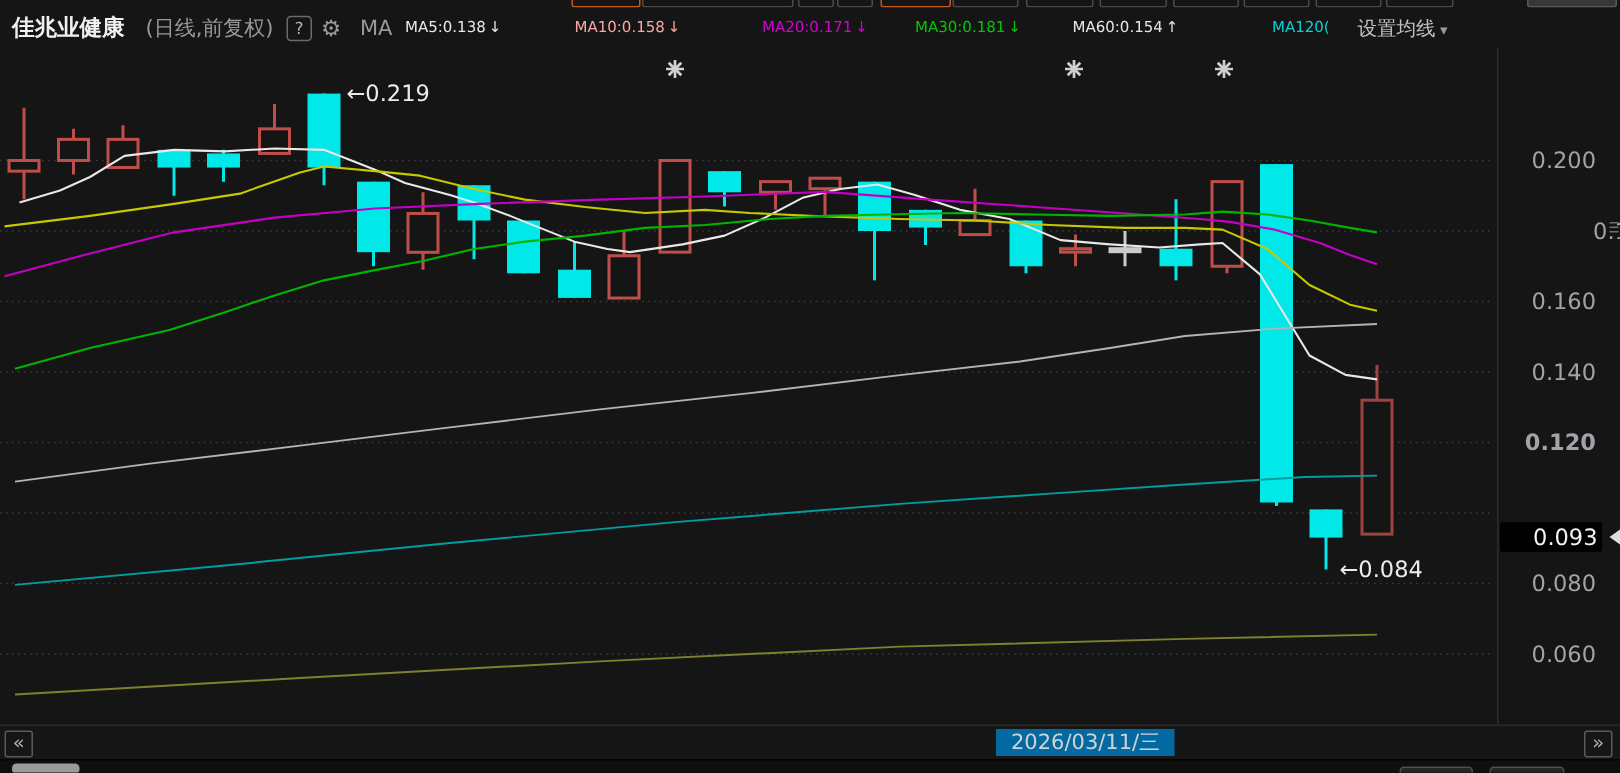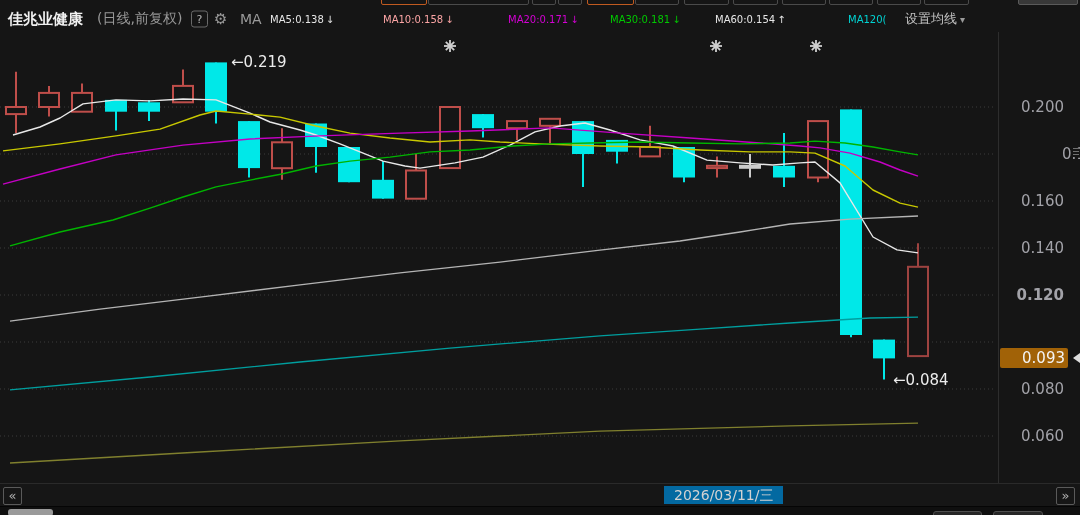--- a/index.html
+++ b/index.html
@@ -24,21 +24,21 @@
   .ma-item{font-size:10px;}
   .ma-item .arr{margin-left:2px;}
   .settings-btn{left:905px;font-size:13px;color:#c2c2c2;cursor:default;}
   .settings-btn .caret{font-size:10px;color:#9a9a9a;margin-left:3px;}
   
   .chart{position:absolute;top:32px;left:0;width:858px;height:451px;}
   .axis-divider{position:absolute;left:998px;top:0;width:1px;height:451px;background:#2d2d2d;}
   .axis-label{position:absolute;left:1000px;width:64px;height:18px;line-height:18px;
               text-align:right;font-size:15px;color:#a2a2a8;}
   .axis-badge{position:absolute;left:1000px;width:62px;height:20px;line-height:20px;
-              text-align:right;font-size:15px;color:#f4f4f4;background:#a16207;
+              text-align:right;font-size:15px;color:#f4f4f4;background:#000000;
               border-radius:2px;padding:0 3px;}
   .axis-pointer{position:absolute;left:1073px;width:0;height:0;
                 border-top:5px solid transparent;border-bottom:5px solid transparent;
                 border-right:7px solid #dedede;}
   .axis-handle{position:absolute;left:1073px;width:6px;}
   .axis-handle div{height:1px;background:#707070;margin-bottom:2px;}
   
   .navbar{position:absolute;top:483px;left:0;width:1080px;height:22px;
           border-top:1px solid #2a2a2a;background:#161616;box-sizing:content-box;}
   .nav-btn{position:absolute;top:3px;width:17px;height:16px;border:1px solid #5a5a5a;

